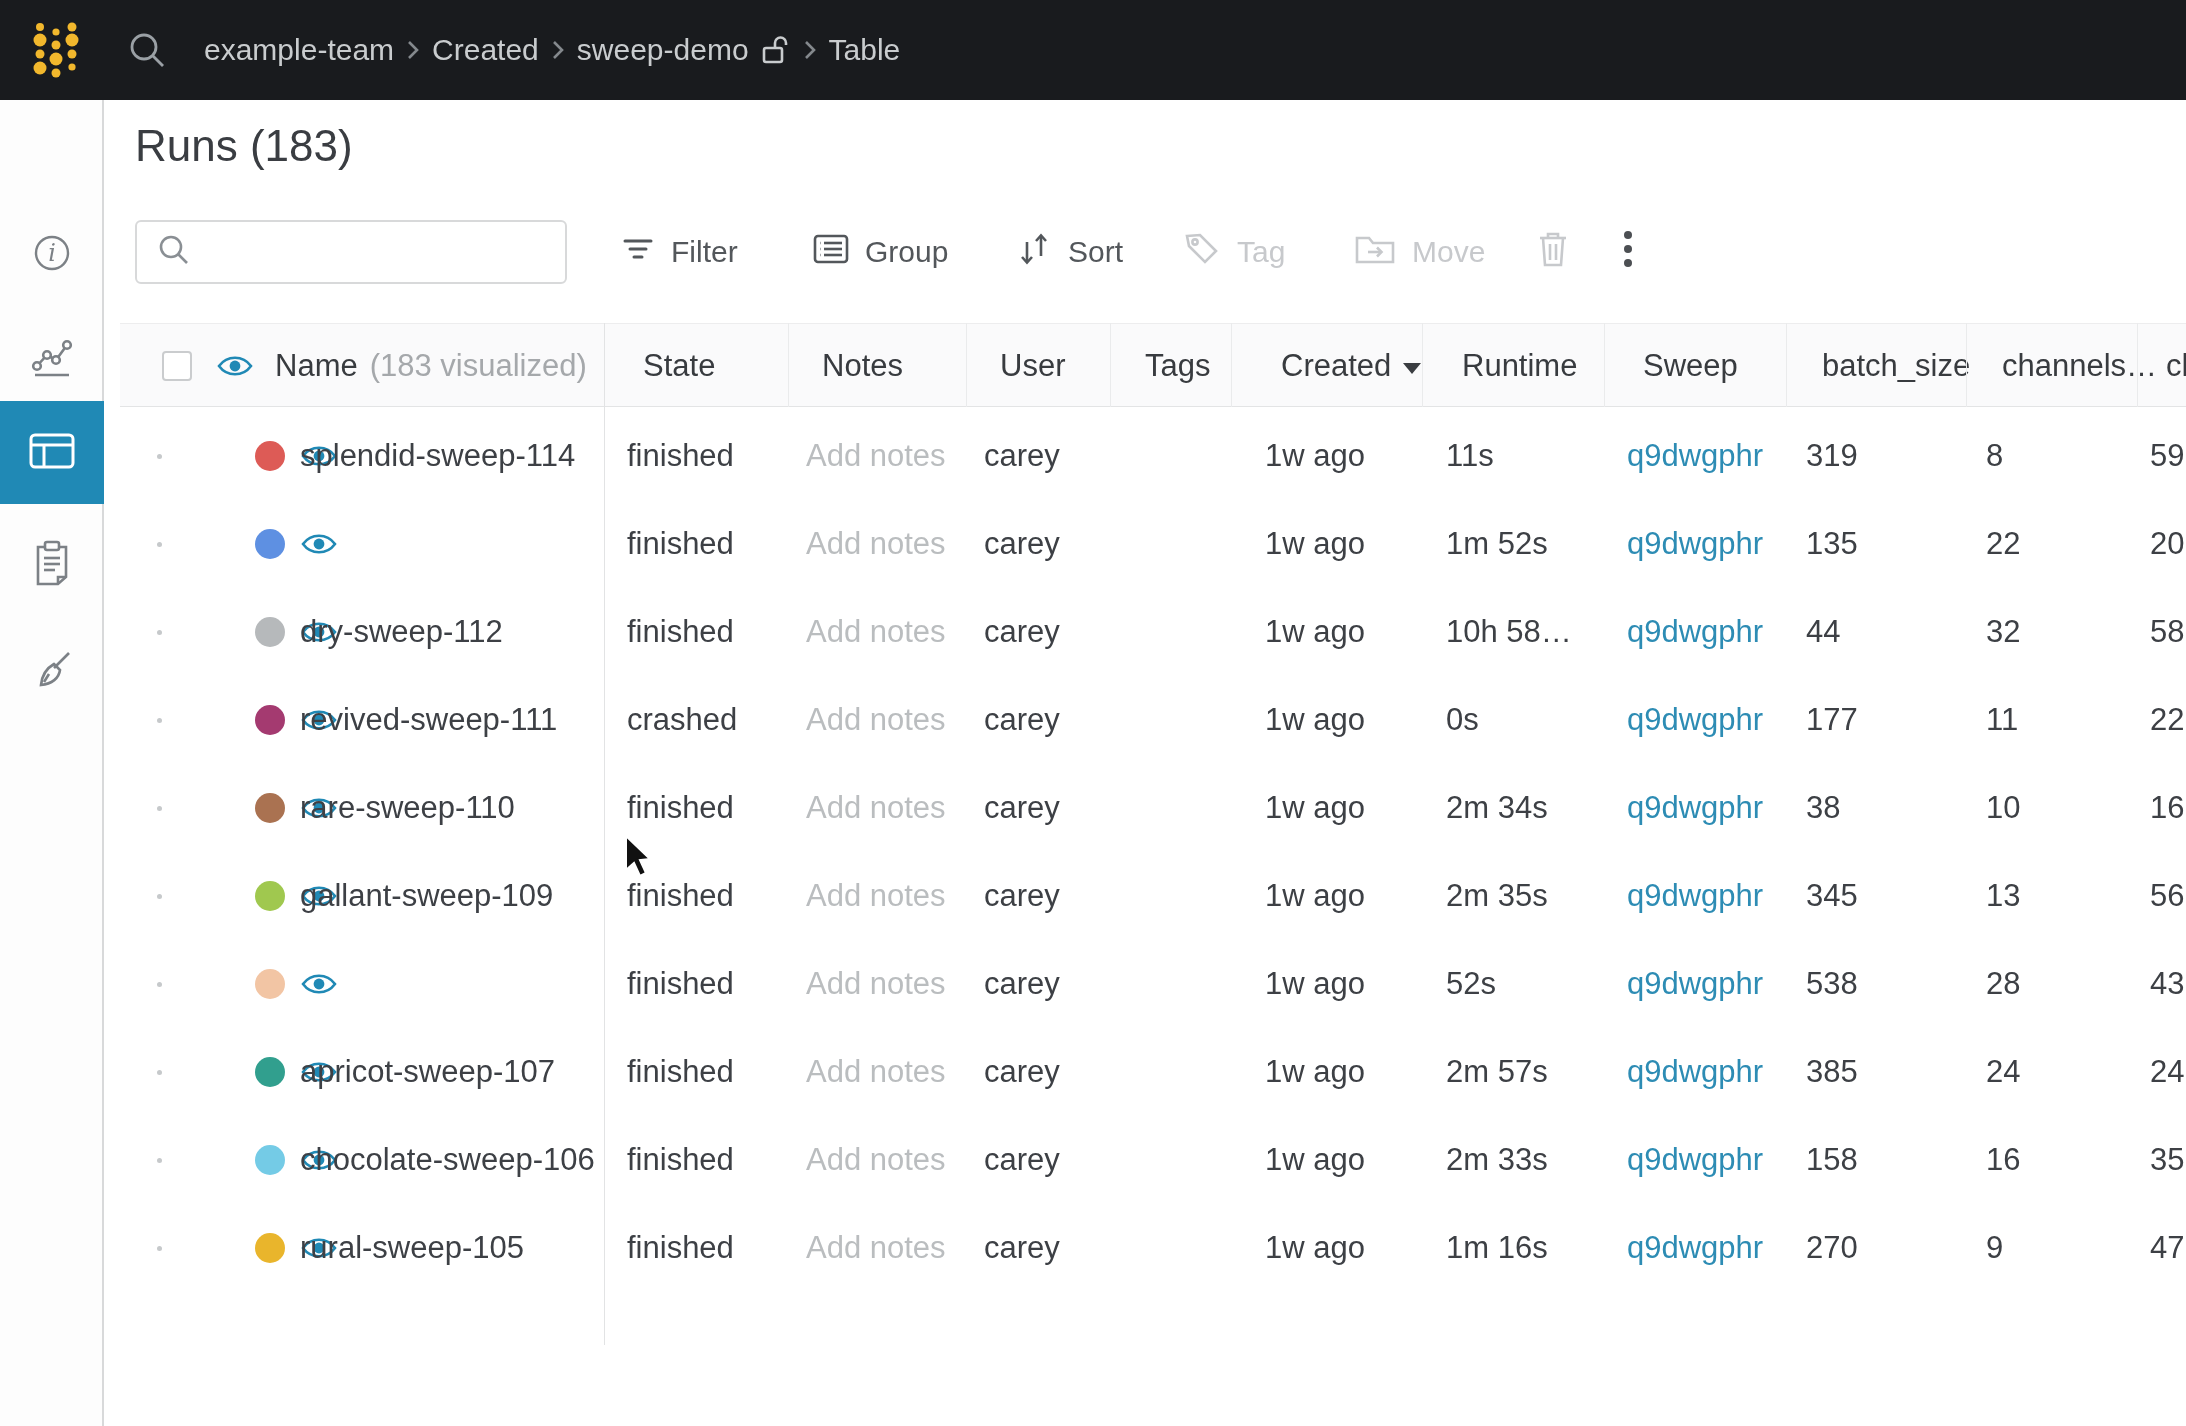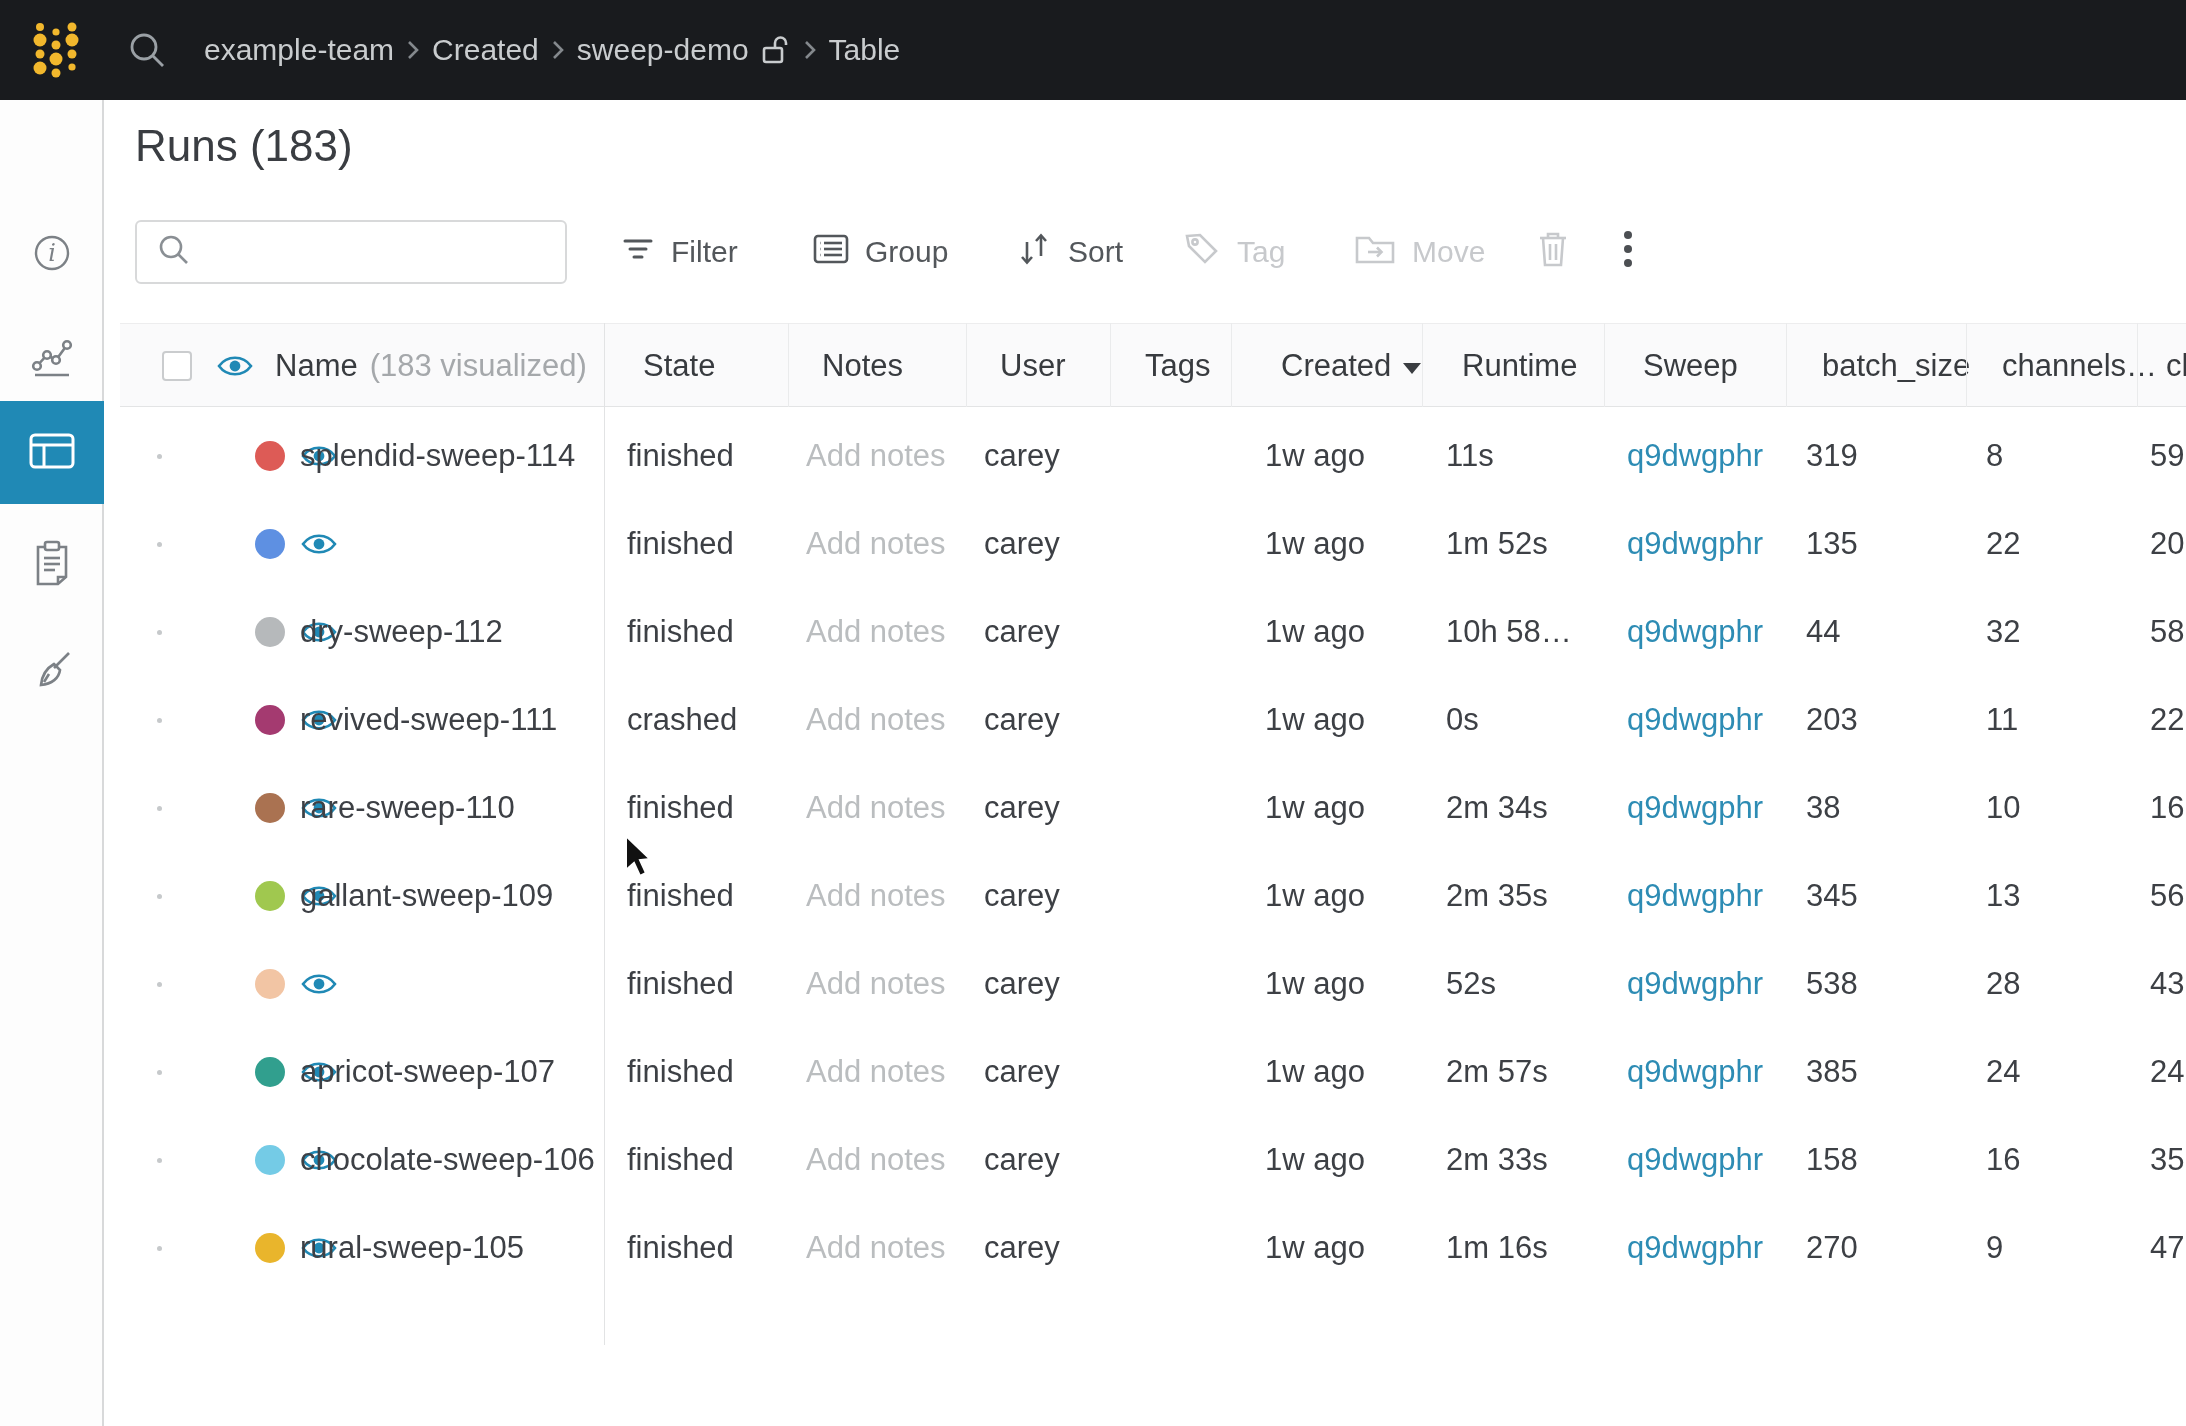--- a/index.html
+++ b/index.html
@@ -379,21 +379,21 @@
       </svg>
     </span>
     <span class="dot" style="background: rgb(164, 58, 112);"></span>
     <span class="cell c-name">revived-sweep-111</span>
     <span class="cell c-state">crashed</span>
     <span class="cell c-notes">Add notes</span>
     <span class="cell c-user">carey</span>
     <span class="cell c-created">1w ago</span>
     <span class="cell c-runtime">0s</span>
     <span class="cell c-sweep">q9dwgphr</span>
-    <span class="cell c-batch">203</span>
+    <span class="cell c-batch">177</span>
     <span class="cell c-chan">11</span>
     <span class="cell c-ch2">22</span>
   </div>
 
   <div class="row">
     <span class="drag-dot"></span>
     <span class="eye">
       <svg width="36" height="26" viewBox="0 0 36 24">
         <path d="M2 12 C10 1 26 1 34 12 C26 23 10 23 2 12 Z" fill="none" stroke="#2089b5" stroke-width="2.6"></path>
         <circle cx="18" cy="12" r="5.4" fill="#2089b5"></circle>

